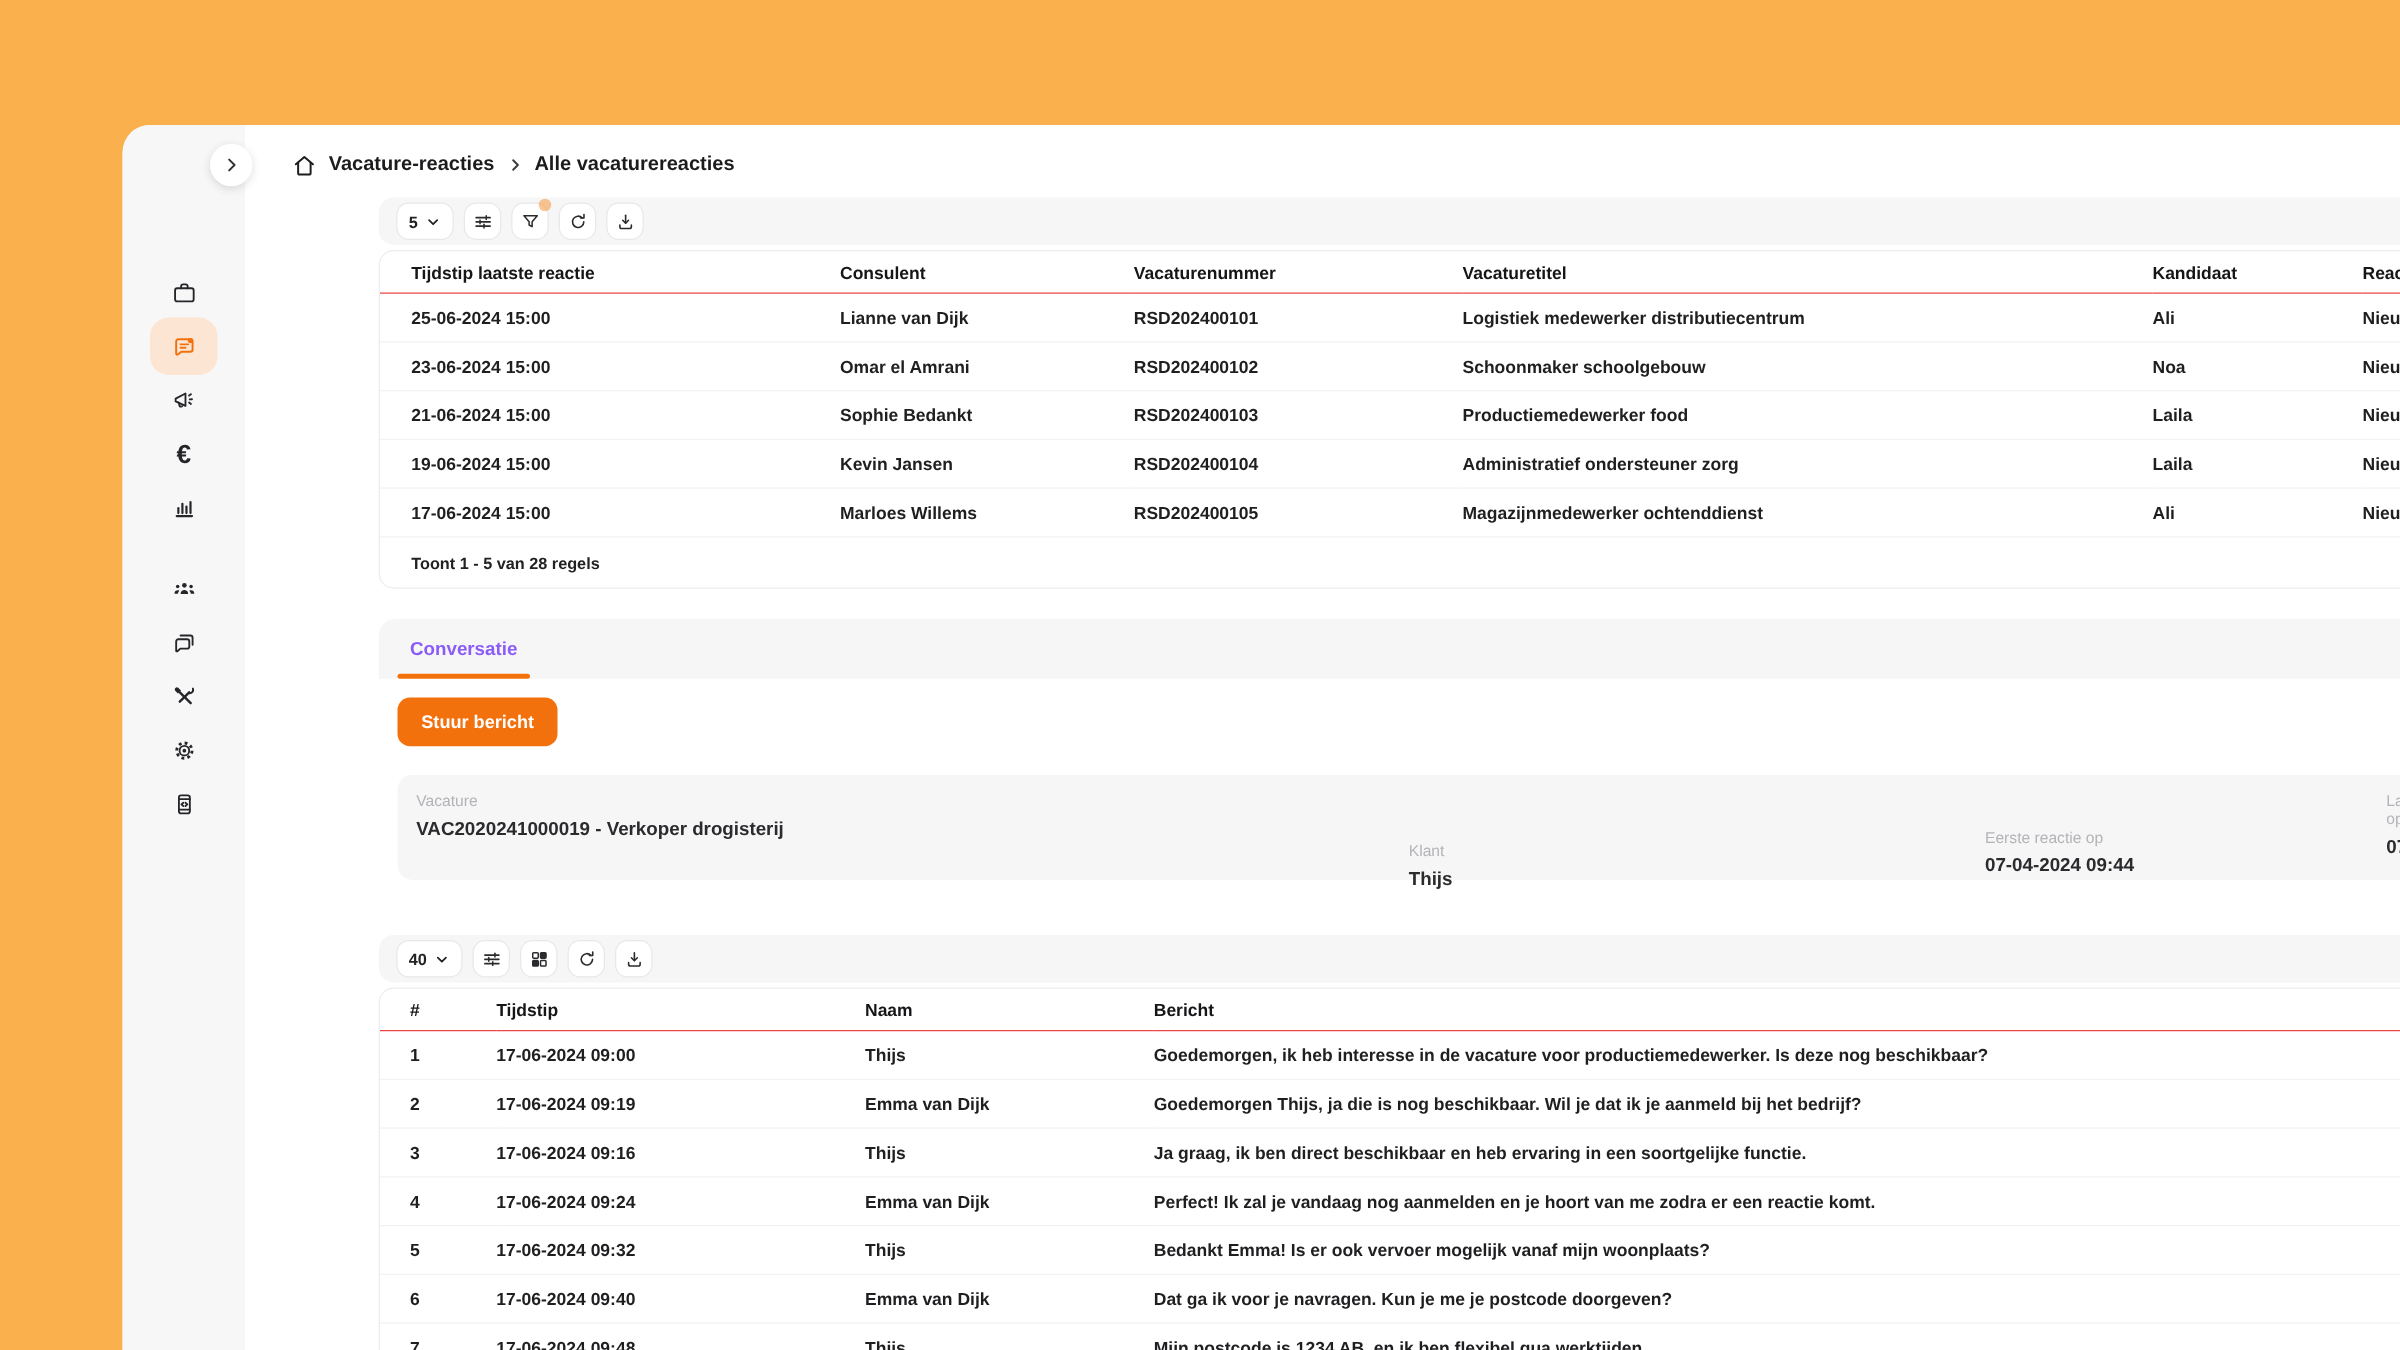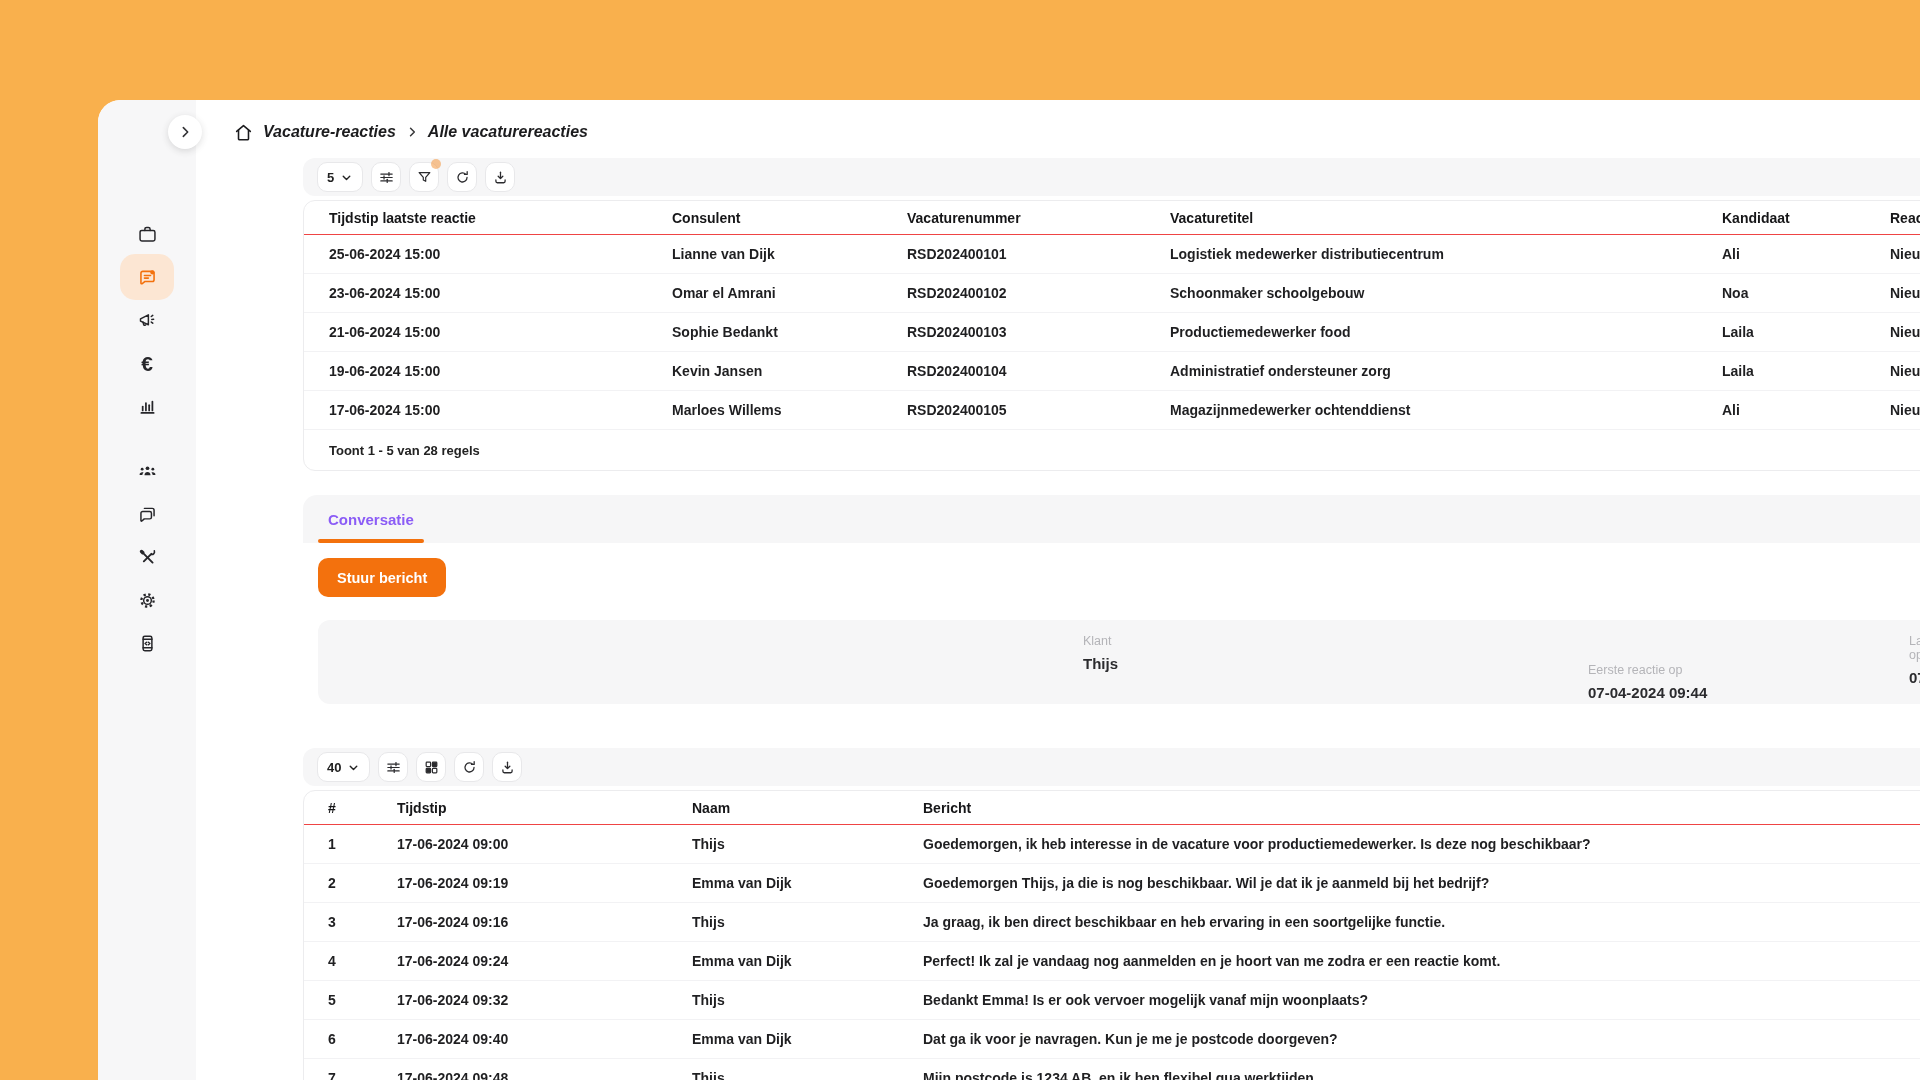--- a/index.html
+++ b/index.html
@@ -11,21 +11,21 @@
   .sb-items{margin-top:113px;display:flex;flex-direction:column;align-items:center;}
   .sb-item{position:relative;height:43px;width:98px;display:flex;align-items:center;justify-content:center;cursor:pointer;}
   .sb-item .pill{position:absolute;left:22px;top:-2px;width:54px;height:46px;border-radius:15px;background:#FCE6D3;}
   .sb-item svg{position:relative;}
   .sb-gap{height:22px;}
   .euro-glyph{font-size:21px;font-weight:600;color:#26262A;position:relative;line-height:1;}
   .collapse{position:absolute;left:70px;top:15px;width:34px;height:34px;border-radius:50%;background:#fff;border:none;box-shadow:0 2px 7px rgba(50,50,50,.16);display:flex;align-items:center;justify-content:center;cursor:pointer;z-index:6;padding:0;}
   
   .content{position:absolute;left:98px;top:0;right:0;bottom:0;}
   .breadcrumb{position:absolute;left:37px;top:16px;height:32px;display:flex;align-items:center;gap:9px;font-size:16px;font-weight:700;color:#1C1C1E;}
-  .crumb{white-space:nowrap;font-style:italic;}
+  .crumb{white-space:nowrap;}
   
   .strip{position:absolute;left:107px;right:-24px;height:38px;background:#F6F6F7;border-radius:12px;display:flex;align-items:center;gap:8px;padding-left:14px;box-sizing:border-box;}
   .strip1{top:58px;}
   .strip2{top:648px;}
   .tb{position:relative;height:30px;min-width:30px;background:#fff;border:1px solid #E8E8EA;border-radius:10px;display:flex;align-items:center;justify-content:center;cursor:pointer;padding:0;box-sizing:border-box;}
   .tb.sel{padding:0 9px;gap:6px;font-size:13px;font-weight:700;color:#222;}
   .tb.badged::after{content:'';position:absolute;top:-4px;right:-3px;width:10px;height:10px;border-radius:50%;background:rgba(244,150,60,.55);}
   
   .card{position:absolute;left:107px;right:-24px;background:#fff;border:1px solid #ECECEE;border-radius:12px;overflow:hidden;box-sizing:border-box;}
   .card1{top:100px;}
@@ -37,21 +37,21 @@
   .card2 th:first-child,.card2 td:first-child{padding-left:24px;}
   tbody tr{cursor:pointer;}
   .tfoot{height:40px;display:flex;align-items:center;padding-left:25px;font-size:13px;font-weight:700;color:#222;}
   
   .tabband{position:absolute;left:107px;right:-24px;top:395px;height:48px;background:#F6F6F7;border-radius:14px 0 0 0;}
   .tab{position:absolute;left:15px;top:0;height:100%;padding:0 10px;display:flex;align-items:center;font-size:15px;font-weight:700;color:#8b5cf6;cursor:pointer;}
   .tab .underline{position:absolute;left:0;right:0;bottom:0;height:4px;border-radius:3px;background:#F3710D;}
   .send-btn{position:absolute;left:122px;top:458px;height:39px;padding:0 19px;background:#F3710D;color:#fff;border:none;border-radius:10px;font-size:14.5px;font-weight:600;font-family:inherit;cursor:pointer;}
   .infobar{position:absolute;left:122px;right:-24px;top:520px;height:84px;background:#F6F6F7;border-radius:12px;}
   .info-col{position:absolute;top:14px;}
-  .info-col.c0{left:15px;} .info-col.c1{left:765px;} .info-col.c2{left:1270px;margin-top:29px;} .info-col.c3{left:1591px;}
+  .info-col.c0{left:15px;} .info-col.c1{left:809px;margin-top:40px;} .info-col.c2{left:1270px;margin-top:29px;} .info-col.c3{left:1591px;}
   .info-label{font-size:12.5px;font-weight:500;color:#B4B4B8;}
   .info-value{margin-top:7px;font-size:15px;font-weight:600;color:#2B2B2E;white-space:nowrap;}
   .ic{display:block;}
 </style>
 </head>
 <body>
 
 <div class="canvas">
   <div class="panel">
 
@@ -309,20 +309,24 @@
       <div class="tabband">
         <div class="tab">
           <span>Conversatie</span>
           <i class="underline"></i>
         </div>
       </div>
 
       <button class="send-btn">Stuur bericht</button>
 
       <div class="infobar">
+        <div class="info-col c0">
+          <div class="info-label">Vacature</div>
+          <div class="info-value">VAC2020241000019 - Verkoper drogisterij</div>
+        </div>
         <div class="info-col c1">
           <div class="info-label">Klant</div>
           <div class="info-value">Thijs</div>
         </div>
         <div class="info-col c2">
           <div class="info-label">Eerste reactie op</div>
           <div class="info-value">07-04-2024 09:44</div>
         </div>
         <div class="info-col c3">
           <div class="info-label">Laatste reactie op</div>

